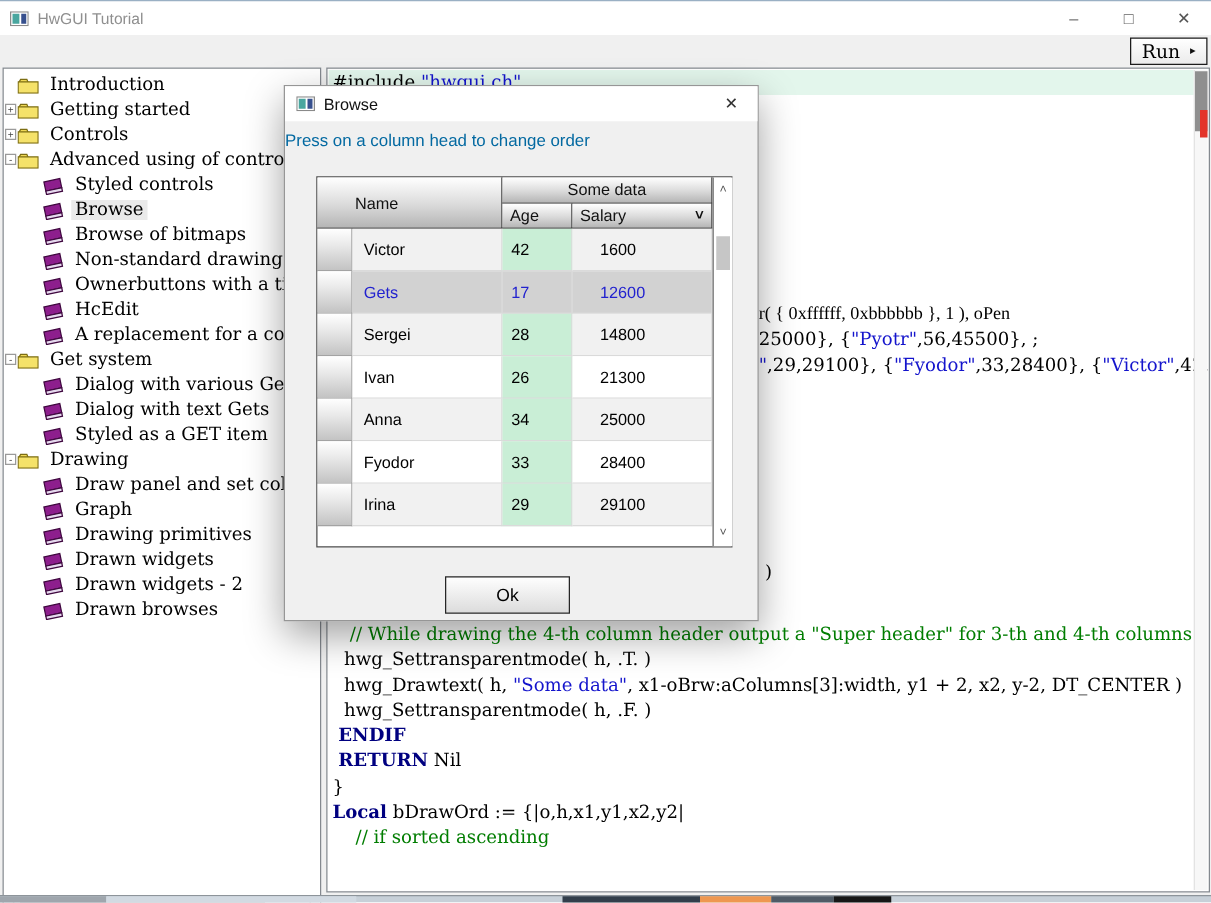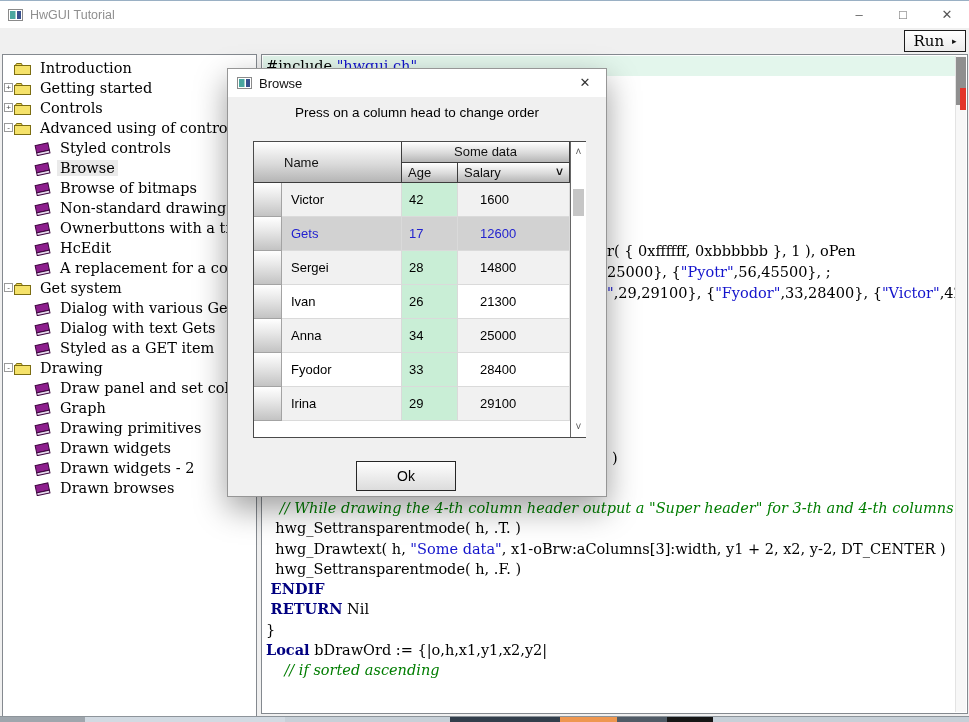--- a/index.html
+++ b/index.html
@@ -33,36 +33,36 @@
 .tree-hscroll{position:absolute;left:1px;right:1px;bottom:1px;height:14px;background:#f1f1f1}
 .hs-arrow{position:absolute;top:0;width:12px;height:14px;line-height:13px;text-align:center;color:#555;font-size:11px}
 .hs-arrow.left{left:0}.hs-arrow.right{right:0}
 .hs-thumb{position:absolute;left:12px;top:1px;width:196px;height:12px;background:#c9c9c9}
 
 
 .code-panel{position:absolute;left:261px;top:54px;width:707px;height:660px;background:#fff;border:1px solid #84898f;overflow:hidden}
 .code{font-family:"DejaVu Serif",serif;font-size:14.5px;color:#000;white-space:pre}
 .seg-kw{color:#000080;font-weight:bold}
 .seg-str{color:#1414cc}
-.seg-com{color:#007d00;font-style:italic}
+.seg-com{color:#007d00;}
 .top-line{position:absolute;left:1px;top:1px;width:692px;height:20px;line-height:20px;background:#e3f6ec;padding-left:3px}
 .partial{position:absolute;line-height:20px;height:20px}
 .code-block{position:absolute;left:4px;top:443px;right:14px}
 .code-block .code-line{height:20.3px;line-height:20.3px}
 .editor-vscroll{position:absolute;right:1px;top:1px;width:11px;bottom:1px;background:#f7f7f7;border-left:1px solid #e3e3e3}
 .ev-thumb{position:absolute;left:0;right:0;top:1px;height:48px;background:#8f8f8f}
 .red-marker{position:absolute;right:1px;top:33px;width:6px;height:22px;background:#e3342a}
 
 
 .dialog{position:absolute;left:227px;top:68px;width:380px;height:429px;background:#f0f0f0;border:1px solid #969696;box-shadow:0 12px 30px rgba(0,0,0,.38)}
 .dialog-titlebar{position:absolute;left:0;top:0;right:0;height:28px;background:#fff}
 .dialog-titlebar .app-icon{position:absolute;left:9px;top:8px}
 .dialog-title{position:absolute;left:31px;top:7px;font-size:13px;color:#111}
 .dialog-close{position:absolute;right:0;top:0;width:42px;height:28px;text-align:center;line-height:28px;color:#333;font-size:13px}
-.dialog-hint{position:absolute;left:0;right:0;top:36px;text-align:center;color:#000000;font-size:13.5px}
+.dialog-hint{position:absolute;left:0;right:0;top:36px;color:#0369a1;font-size:13.5px}
 
 .btable{position:absolute;left:25px;top:72px;width:333px;height:297px;background:#fff;border:1px solid #4a4a4a}
 .hcell{position:absolute;background:linear-gradient(#ffffff,#dadada 55%,#b5b5b5);font-size:13px;color:#111}
 .h-name{left:0;top:0;width:148px;height:41px;border-right:1px solid #3c3c3c;border-bottom:1px solid #3c3c3c;display:flex;align-items:center;padding-left:30px}
 .h-super{left:148px;top:0;width:168px;height:21px;border-right:1px solid #3c3c3c;border-bottom:1px solid #3c3c3c;text-align:center;line-height:20px}
 .h-age{left:148px;top:21px;width:56px;height:20px;border-right:1px solid #3c3c3c;border-bottom:1px solid #3c3c3c;padding-left:6px;line-height:19px}
 .h-salary{left:204px;top:21px;width:112px;height:20px;border-right:1px solid #3c3c3c;border-bottom:1px solid #3c3c3c;padding-left:6px;line-height:19px}
 .sort-chevron{float:right;margin-right:6px;font-weight:bold;font-size:12px}
 .trow{position:absolute;left:0;width:316px;height:34px}
 .tcell{position:absolute;top:0;height:34px;line-height:33px;font-size:13px;border-right:1px solid #dadada;border-bottom:1px solid #dadada;overflow:hidden}
@@ -357,21 +357,21 @@
   <div class="tree-hscroll">
     <span class="hs-arrow left">‹</span>
     <span class="hs-thumb"></span>
     <span class="hs-arrow right">›</span>
   </div>
 </div>
 
 <div class="code-panel">
   <div class="top-line code"><span>#include </span><span class="seg-str">"hwgui.ch"</span></div>
   <div>
-      <div class="partial code" style="left: 345px; top: 186px;"><span>r( { 0xffffff, 0xbbbbbb }, 1 ), oPen</span></div>
+      <div class="partial code" style="left: 345px; top: 186px; font-family: Liberation Serif, serif;"><span>r( { 0xffffff, 0xbbbbbb }, 1 ), oPen</span></div>
       <div class="partial code" style="left: 345px; top: 207px;"><span>25000}, {</span><span class="seg-str">"Pyotr"</span><span>,56,45500}, ;</span></div>
       <div class="partial code" style="left: 345px; top: 228px;"><span class="seg-str">"</span><span>,29,29100}, {</span><span class="seg-str">"Fyodor"</span><span>,33,28400}, {</span><span class="seg-str">"Victor"</span><span>,42,1600}</span></div>
       <div class="partial code" style="left: 350px; top: 393px;"><span>)</span></div>
     </div>
   <div class="code-block">
       <div class="code-line code"><span>   </span><span class="seg-com">// While drawing the 4-th column header output a "Super header" for 3-th and 4-th columns</span></div>
       <div class="code-line code"><span>  hwg_Settransparentmode( h, .T. )</span></div>
       <div class="code-line code"><span>  hwg_Drawtext( h, </span><span class="seg-str">"Some data"</span><span>, x1-oBrw:aColumns[3]:width, y1 + 2, x2, y-2, DT_CENTER )</span></div>
       <div class="code-line code"><span>  hwg_Settransparentmode( h, .F. )</span></div>
       <div class="code-line code"><span> </span><span class="seg-kw">ENDIF</span></div>

